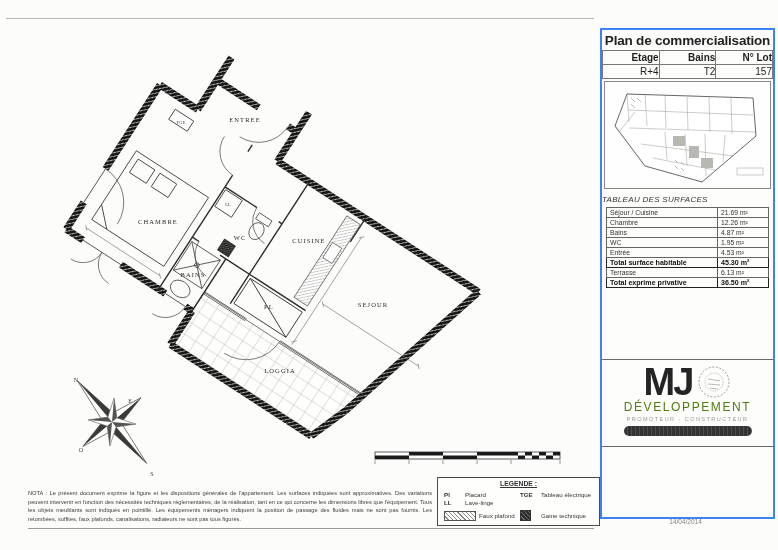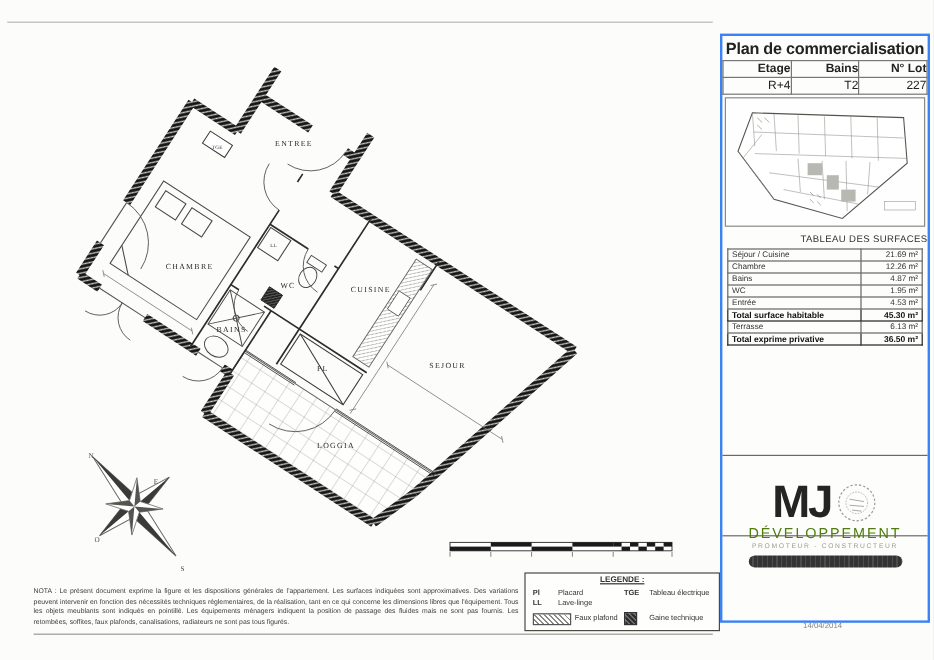--- a/index.html
+++ b/index.html
@@ -15,28 +15,28 @@
 
   
   .tb{position:absolute;left:600px;top:28px;width:171px;height:487px;
       border:2px solid #3b82f6;background:#fdfdfb;display:flex;flex-direction:column;}
   .tb-title{font-size:13.5px;font-weight:bold;text-align:center;padding:3px 0 2px;letter-spacing:-.2px;}
   .info-table{width:100%;border-collapse:collapse;table-layout:fixed;}
   .info-table th,.info-table td{border:1px solid #777;font-size:10px;text-align:right;padding:1px 0;}
   .info-table th{font-weight:bold;}
   .tb-site{height:112px;padding:2px 2px 0 2px;box-sizing:border-box;}
   .site-box{border:1px solid #8a8a84;height:106px;background:#fefefe;}
-  .tb-caption{font-size:8px;text-align:right;padding:4px 0 2px;letter-spacing:.3px;color:#333;}
+  .tb-caption{font-size:8px;text-align:left;padding:4px 0 2px;letter-spacing:.3px;color:#333;font-style:italic;}
   .surf-table{width:163px;margin:1px auto 0;border-collapse:collapse;font-size:6.8px;}
   .surf-table td{border:1px solid #66665f;padding:0 3px;height:9px;color:#333;}
-  .surf-table td.val{width:44px;text-align:right;}
+  .surf-table td.val{width:44px;}
   .surf-table tr.total td{font-weight:bold;border:1.5px solid #222;font-size:7.1px;color:#111;}
   .tb-spacer{flex:1;}
-  .tb-logo{border-top:1px solid #6a6a64;border-bottom:1px solid #6a6a64;height:68px;
-           text-align:center;padding-top:21px;box-sizing:border-box;}
+  .tb-logo{border-top:1px solid #6a6a64;border-bottom:1px solid #6a6a64;height:88px;
+           text-align:center;padding-top:4px;box-sizing:border-box;}
   .mj-row{display:flex;align-items:center;justify-content:center;gap:5px;height:36px;}
   .mj-mark{font-size:38px;font-weight:bold;letter-spacing:-2px;line-height:.85;color:#242424;}
   .dev-name{font-size:12px;letter-spacing:1.6px;color:#4d7c0f;margin-top:0px;}
   .dev-tag{font-size:5.6px;letter-spacing:1.4px;color:#9a9a94;margin-top:2px;}
   .dev-pill{width:128px;height:10px;border-radius:5px;margin:4px auto 0;
             background:repeating-linear-gradient(90deg,#343434 0 3px,#4d4d4d 3px 4px);}
   .tb-bottom{height:70px;}
   .tb-date{position:absolute;left:600px;top:518px;width:171px;text-align:center;
            font-size:6.5px;color:#84847e;}
 
@@ -195,21 +195,21 @@
       <table class="info-table">
         <tbody>
             <tr>
           <th>Etage</th>
           <th>Bains</th>
           <th>N° Lot</th>
         </tr>
         <tr>
           <td>R+4</td>
           <td>T2</td>
-          <td>227</td>
+          <td>157</td>
         </tr>
       </tbody>
         </table>
     </div>
 
     <div class="tb-site">
       <div class="site-box">
         <svg width="165" height="104" viewBox="0 0 165 104">
           <polygon points="22,12 148,16 151,54 97,100 40,84 10,44" fill="#fff" stroke="#55554f" stroke-width=".9"></polygon>
           <g stroke="#8a8a84" stroke-width=".45" fill="none">

